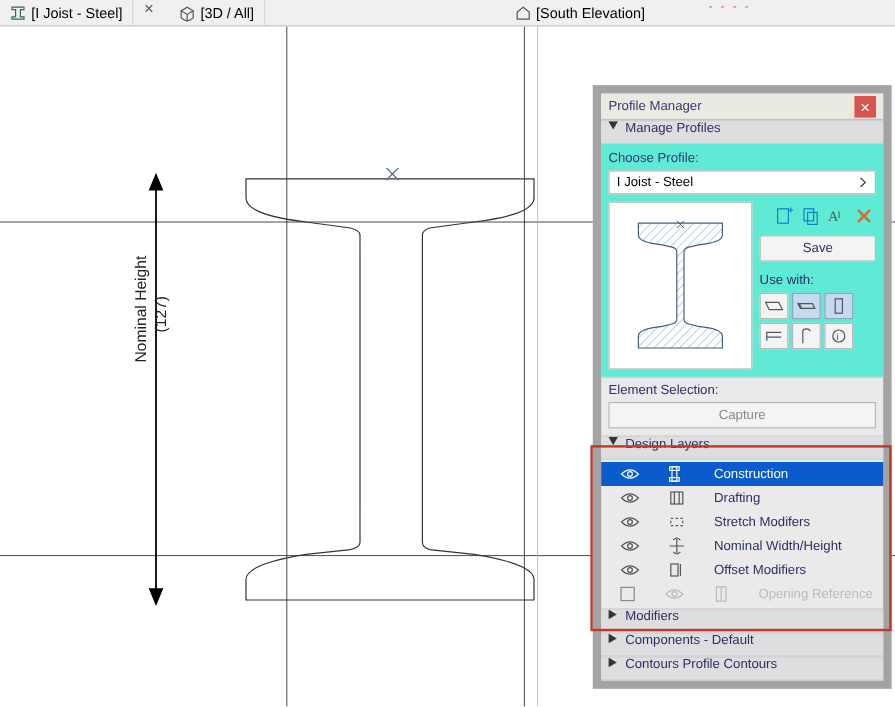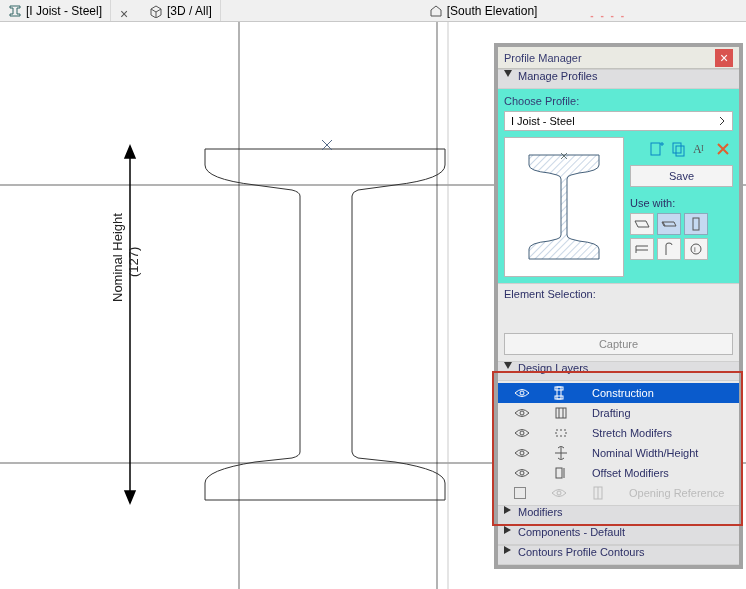--- a/index.html
+++ b/index.html
@@ -11,21 +11,21 @@
     width: 746px;
     height: 589px;
     overflow: hidden;
     position: relative;
   }
   .tabbar {
     height: 22px;
     background: #f0f0f0;
     border-bottom: 1px solid #c8c8c8;
     display: flex;
-    align-items: flex-end;
+    align-items: flex-start;
   }
   .tab {
     display: flex;
     align-items: center;
     gap: 4px;
     padding: 0 8px;
     height: 100%;
     border-right: 1px solid #d8d8d8;
     cursor: pointer;
   }
@@ -38,24 +38,24 @@
   .orange-dash { color: #e88; letter-spacing: 2px; font-weight: bold; font-size: 10px; margin-left: auto; margin-right: 120px;}
   .canvas-area {
     position: absolute;
     left: 0; top: 22px;
     width: 746px; height: 567px;
   }
   .canvas-svg { width: 100%; height: 100%; display: block; }
 
   .profile-panel {
     position: absolute;
-    left: 494px; top: 43px;
+    left: 494px; top: 71px;
     width: 249px;
     background: #eaeaea;
-    border: 4px solid #a3a3a3;
+    border: 7px solid #a3a3a3;
     font-size: 11px;
   }
   .panel-titlebar {
     background: #eaeae3;
     border-bottom: 1px solid #c2c2bd;
     height: 22px;
     display: flex;
     align-items: center;
     padding: 0 6px;
   }
@@ -123,21 +123,21 @@
     display: grid; grid-template-columns: repeat(3, 24px); gap: 3px;
   }
   .tool-grid .cell {
     height: 22px; display: flex; align-items: center; justify-content: center;
     background: #f4f4f4; border: 1px solid #b8b8b8;
     cursor: pointer;
   }
   .tool-grid .cell.selected { background: #c5d9f1; border-color: #8ab; }
   .element-sel { padding: 4px 6px; color: #2c2f66; border-top: 1px solid #cfcfcf; }
   .two-btn-row {
-    display: flex; gap: 4px; padding: 0 6px 6px; margin-top: 29px;
+    display: flex; gap: 4px; padding: 0 6px 6px;
   }
   .two-btn-row .btn {
     flex: 1; height: 22px; background: #f4f4f4; border: 1px solid #b8b8b8;
     display: flex; align-items: center; justify-content: center;
     color: #888;
   }
   .layer-list { padding: 2px 0; }
   .layer-row {
     height: 20px; display: flex; align-items: center; gap: 23px;
     padding: 0 6px 0 16px;

